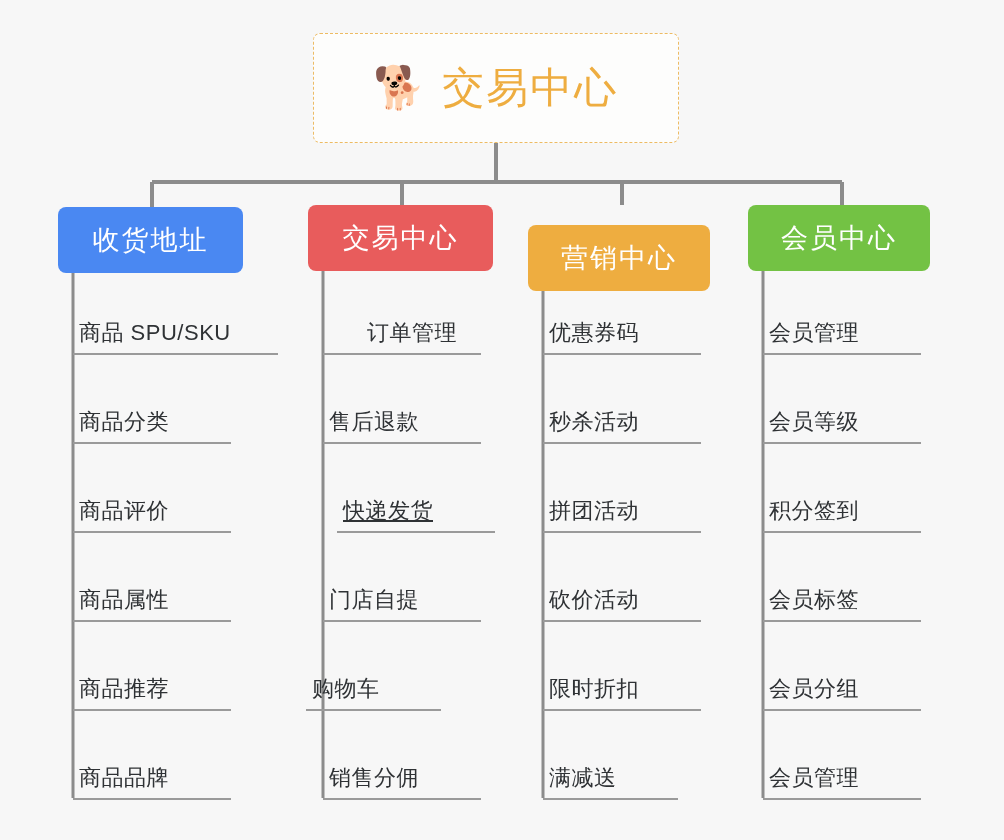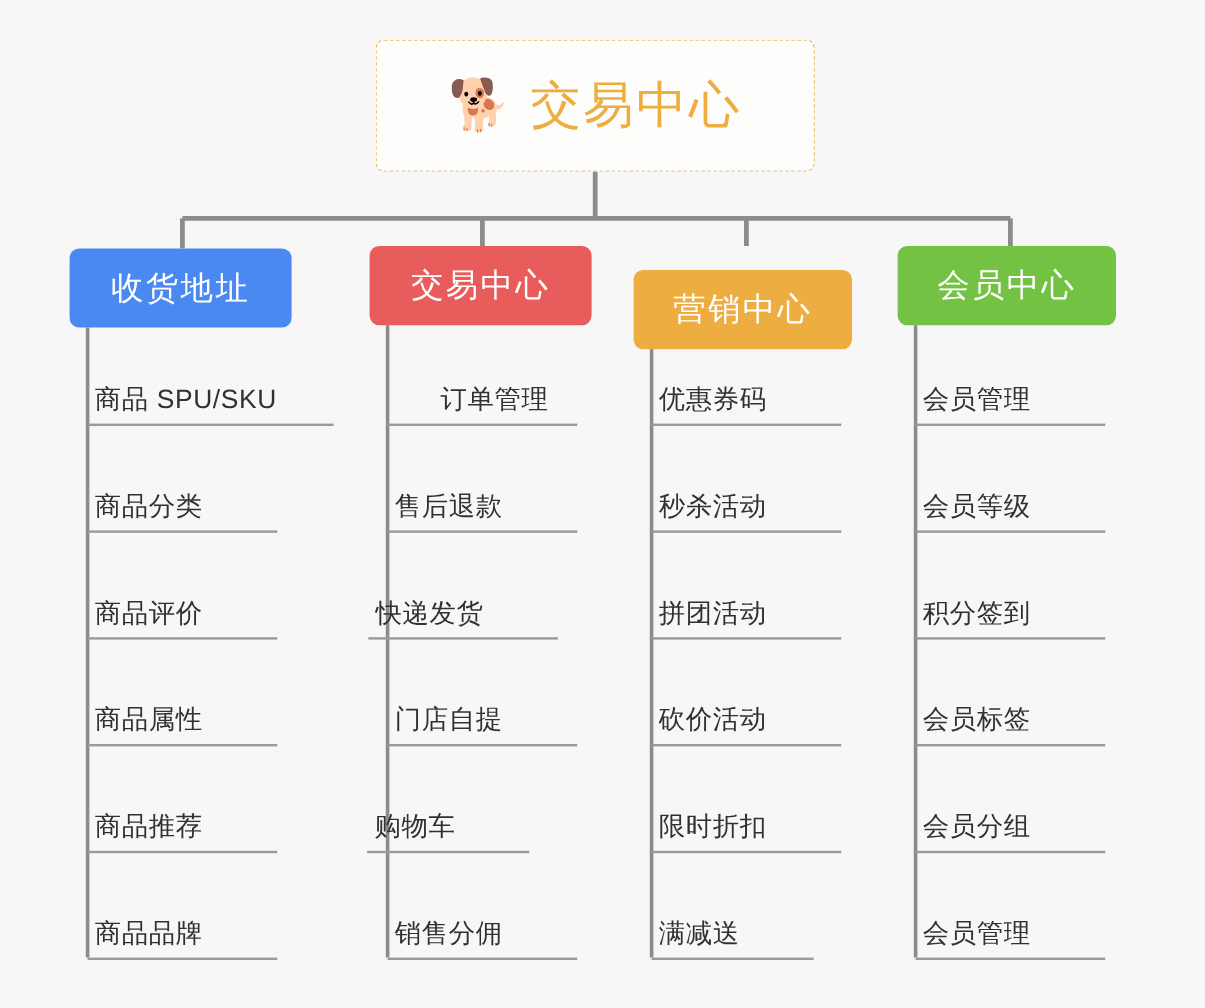--- a/index.html
+++ b/index.html
@@ -127,21 +127,21 @@
       <div class="leaf" style="left: 73px; top: 408px; width: 158px;"><span>商品分类</span></div>
       <div class="leaf" style="left: 73px; top: 497px; width: 158px;"><span>商品评价</span></div>
       <div class="leaf" style="left: 73px; top: 586px; width: 158px;"><span>商品属性</span></div>
       <div class="leaf" style="left: 73px; top: 675px; width: 158px;"><span>商品推荐</span></div>
       <div class="leaf" style="left: 73px; top: 764px; width: 158px;"><span>商品品牌</span></div>
       <div class="cat-box" style="left: 308px; top: 205px; width: 185px; background: rgb(232, 92, 92); justify-content: center;">
         <span>交易中心</span>
       </div>
       <div class="leaf" style="left: 323px; top: 319px; width: 158px; padding-left: 44px;"><span>订单管理</span></div>
       <div class="leaf" style="left: 323px; top: 408px; width: 158px;"><span>售后退款</span></div>
-      <div class="leaf" style="left: 307px; top: 497px; width: 158px;"><span>快递发货</span></div>
+      <div class="leaf" style="left: 337px; top: 497px; width: 158px; text-decoration: underline;"><span>快递发货</span></div>
       <div class="leaf" style="left: 323px; top: 586px; width: 158px;"><span>门店自提</span></div>
       <div class="leaf" style="left: 306px; top: 675px; width: 135px;"><span>购物车</span></div>
       <div class="leaf" style="left: 323px; top: 764px; width: 158px;"><span>销售分佣</span></div>
       <div class="cat-box" style="left: 528px; top: 205px; width: 182px; background: rgb(238, 173, 64); margin-top: 20px;">
         <span>营销中心</span>
       </div>
       <div class="leaf" style="left: 543px; top: 319px; width: 158px;"><span>优惠券码</span></div>
       <div class="leaf" style="left: 543px; top: 408px; width: 158px;"><span>秒杀活动</span></div>
       <div class="leaf" style="left: 543px; top: 497px; width: 158px;"><span>拼团活动</span></div>
       <div class="leaf" style="left: 543px; top: 586px; width: 158px;"><span>砍价活动</span></div>

